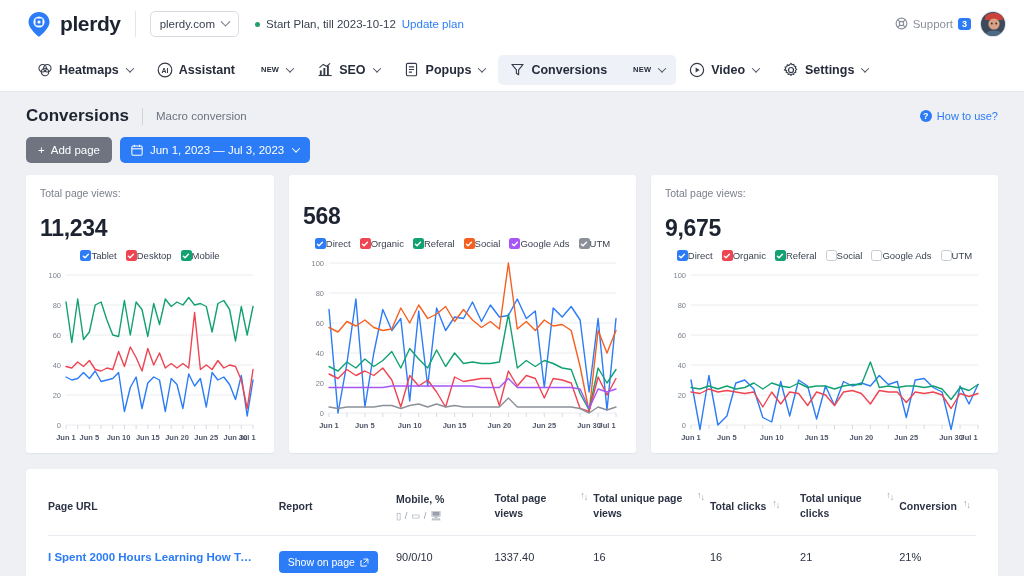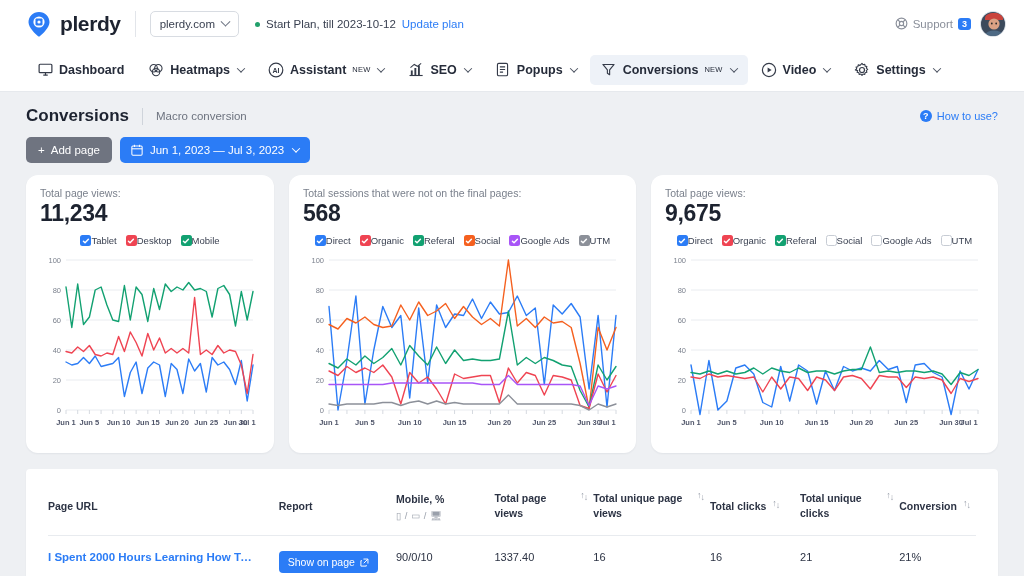--- a/index.html
+++ b/index.html
@@ -40,21 +40,21 @@
 
   
   .nav { height:44px; background:#fff; display:flex; align-items:center; padding:0 26px; gap:2px;
          border-bottom:1px solid #e6e9ed; }
   .nav-item { display:flex; align-items:center; gap:6px; font-size:12.5px; font-weight:bold;
      color:#262c3a; padding:7px 11px; border-radius:5px; white-space:nowrap; }
   .nav-item.active { background:#eef2f8; }
   .nav-item .ico { width:16px; height:16px; display:inline-flex; align-items:center; justify-content:center; }
   .nav-chev { width:6px; height:6px; border-right:1.5px solid #4b5261; border-bottom:1.5px solid #4b5261;
      transform: rotate(45deg) translate(-1px,-1px); margin-left:2px; }
-  .newtag { font-size:7.5px; font-weight:normal; vertical-align:super; letter-spacing:0.2px; color:#262c3a;}
+  .newtag { font-size:7.5px; font-weight:bold; vertical-align:super; letter-spacing:0.2px; color:#262c3a;margin-left:20px;}
 
   
   .page { background:#eef0f3; padding: 0 26px; height: calc(576px - 92px); }
   .page-head { display:flex; align-items:center; padding-top:14px; }
   .page-title { font-size:17px; font-weight:bold; color:#1d2330; }
   .title-div { width:1px; height:17px; background:#cfd4db; margin:0 13px; }
   .page-sub { font-size:11.5px; color:#6d737f; }
   .howto { margin-left:auto; display:flex; align-items:center; gap:5px; font-size:11px; color:#2b7cf6;}
   .howto-ico { width:12px; height:12px; border-radius:50%; background:#2b7cf6; color:#fff;
      font-size:9px; font-weight:bold; display:flex; align-items:center; justify-content:center; }
@@ -63,24 +63,24 @@
   .btn-add { background:#6f7480; color:#fff; font-size:11.5px; border-radius:5px; height:26px;
      display:flex; align-items:center; gap:6px; padding:0 12px; }
   .btn-date { background:#2b7cf6; color:#fff; font-size:11.5px; border-radius:5px; height:26px;
      display:flex; align-items:center; gap:7px; padding:0 11px; }
   .cal-ico { width:12px; height:12px; }
   .wcaret { width:6px; height:6px; border-right:1.5px solid #fff; border-bottom:1.5px solid #fff;
      transform: rotate(45deg) translate(-1px,-1px); display:inline-block; margin-left:2px;}
 
   
   .cards { display:flex; gap:15px; margin-top:12px; }
-  .card { flex:1; background:#fff; border-radius:12px; padding:12px 14px 8px 14px; height:278px;
+  .card { flex:1; background:#fff; border-radius:3px; padding:12px 14px 8px 14px; height:278px;
       box-shadow:0 1px 2px rgba(20,30,50,.06); }
   .card-label { font-size:10.5px; color:#7a808c; }
-  .card-value { font-size:23px; font-weight:bold; color:#1d2330; margin-top:1px; letter-spacing:-0.3px;}
+  .card-value { font-size:23px; font-weight:bold; color:#1d2330; margin-top:16px; letter-spacing:-0.3px;}
   .legend { display:flex; align-items:center; justify-content:center; gap:9px; margin-top:8px; flex-wrap:nowrap;}
   .leg { display:flex; align-items:center; gap:0; font-size:9.5px; color:#3a4151; white-space:nowrap;}
   .cb { width:11px; height:11px; border-radius:2.5px; display:flex; align-items:center; justify-content:center;}
   .cb.off { background:#fff; border:1.2px solid #c7ccd4; }
   .cb svg { width:8px; height:8px; }
   .chart-area { margin-top:6px; }
 
   
   .table-card { background:#fff; border-radius:4px; margin-top:16px; padding: 0 22px;
       box-shadow:0 1px 2px rgba(20,30,50,.06); height:120px; }
@@ -149,30 +149,20 @@
           <path d="M2 26c1.5-5 6-7.5 11-7.5S22.5 21 24 26z" fill="#4e6a85"></path>
           <circle cx="10.8" cy="11.5" r="0.9" fill="#2b2b2b"></circle>
           <circle cx="15.2" cy="11.5" r="0.9" fill="#2b2b2b"></circle>
         </svg>
       </div>
     </div>
   </div>
 
   <div class="nav">
 
-    <div class="nav-item">
-      <span class="ico">
-        <svg width="15" height="15" viewBox="0 0 16 16">
-            <rect x="1.2" y="2.4" width="13.6" height="9" rx="1" fill="none" stroke="#353b49" stroke-width="1.3"></rect>
-            <path d="M5.6 14h4.8" stroke="#353b49" stroke-width="1.3"></path>
-            <path d="M8 11.4V14" stroke="#353b49" stroke-width="1.3"></path>
-          </svg>
-      </span>
-      <span>Dashboard</span>
-    </div>
 
     <div class="nav-item">
       <span class="ico">
         <svg width="16" height="16" viewBox="0 0 18 16">
             <circle cx="6.4" cy="6" r="4.2" fill="none" stroke="#353b49" stroke-width="1.2"></circle>
             <circle cx="11.6" cy="6" r="4.2" fill="none" stroke="#353b49" stroke-width="1.2"></circle>
             <circle cx="9" cy="10.2" r="4.2" fill="none" stroke="#353b49" stroke-width="1.2"></circle>
           </svg>
       </span>
       <span>Heatmaps</span>
@@ -349,21 +339,20 @@
               <text x="166.25" y="173" text-anchor="middle" font-size="7.5" font-family="Liberation Sans" fill="#50566a" font-weight="bold">Jun 25</text>
               <text x="195.46875" y="173" text-anchor="middle" font-size="7.5" font-family="Liberation Sans" fill="#50566a" font-weight="bold">Jun 30</text>
               <text x="207.15625" y="173" text-anchor="middle" font-size="7.5" font-family="Liberation Sans" fill="#50566a" font-weight="bold">Jul 1</text>
               <path d="M26.0 110.0 L31.8 113.0 L37.7 111.5 L43.5 105.5 L49.4 111.5 L55.2 104.0 L61.1 114.5 L66.9 113.0 L72.8 111.5 L78.6 105.5 L84.4 144.5 L90.3 120.5 L96.1 110.0 L102.0 141.5 L107.8 116.0 L113.7 110.0 L119.5 113.0 L125.3 144.5 L131.2 111.5 L137.0 117.5 L142.9 141.5 L148.7 107.0 L154.6 119.0 L160.4 111.5 L166.3 140.0 L172.1 105.5 L177.9 113.0 L183.8 110.0 L189.6 117.5 L195.5 132.5 L201.3 108.5 L207.2 149.0 L213.0 113.0 " fill="none" stroke="#2b7cf6" stroke-width="1.4" stroke-linejoin="round" stroke-linecap="round"></path>
               <path d="M26.0 99.5 L31.8 101.0 L37.7 95.0 L43.5 99.5 L49.4 93.5 L55.2 102.5 L61.1 104.0 L66.9 101.0 L72.8 102.5 L78.6 84.5 L84.4 99.5 L90.3 80.0 L96.1 90.5 L102.0 104.0 L107.8 81.5 L113.7 98.0 L119.5 86.0 L125.3 101.0 L131.2 96.5 L137.0 101.0 L142.9 96.5 L148.7 101.0 L154.6 45.5 L160.4 102.5 L166.3 98.0 L172.1 102.5 L177.9 93.5 L183.8 101.0 L189.6 98.0 L195.5 99.5 L201.3 113.0 L207.2 141.5 L213.0 102.5 " fill="none" stroke="#ef4452" stroke-width="1.4" stroke-linejoin="round" stroke-linecap="round"></path>
               <path d="M26.0 35.0 L31.8 75.5 L37.7 32.0 L43.5 72.5 L49.4 65.0 L55.2 38.0 L61.1 35.0 L66.9 53.0 L72.8 68.0 L78.6 69.5 L84.4 33.5 L90.3 68.0 L96.1 35.0 L102.0 42.5 L107.8 69.5 L113.7 36.5 L119.5 57.5 L125.3 32.0 L131.2 39.5 L137.0 35.0 L142.9 38.0 L148.7 30.5 L154.6 38.0 L160.4 36.5 L166.3 39.5 L172.1 65.0 L177.9 36.5 L183.8 33.5 L189.6 42.5 L195.5 74.0 L201.3 39.5 L207.2 68.0 L213.0 39.5 " fill="none" stroke="#12a171" stroke-width="1.4" stroke-linejoin="round" stroke-linecap="round"></path>
             </svg></div>
       </div>
 
       <div class="card">
-        <div class="card-label">Total sessions that were not on the final pages:</div>
         <div class="card-value">568</div>
         <div class="legend" id="legend-1">
             <div class="leg">
               <span class="cb" style="background: rgb(43, 124, 246);">
                 <svg viewBox="0 0 10 10">
                   <path d="M1.8 5.2l2 2 4.2-4.4" fill="none" stroke="#fff" stroke-width="1.8" stroke-linecap="round" stroke-linejoin="round"></path>
                 </svg>
               </span>
               <span>Direct</span>
             </div>

